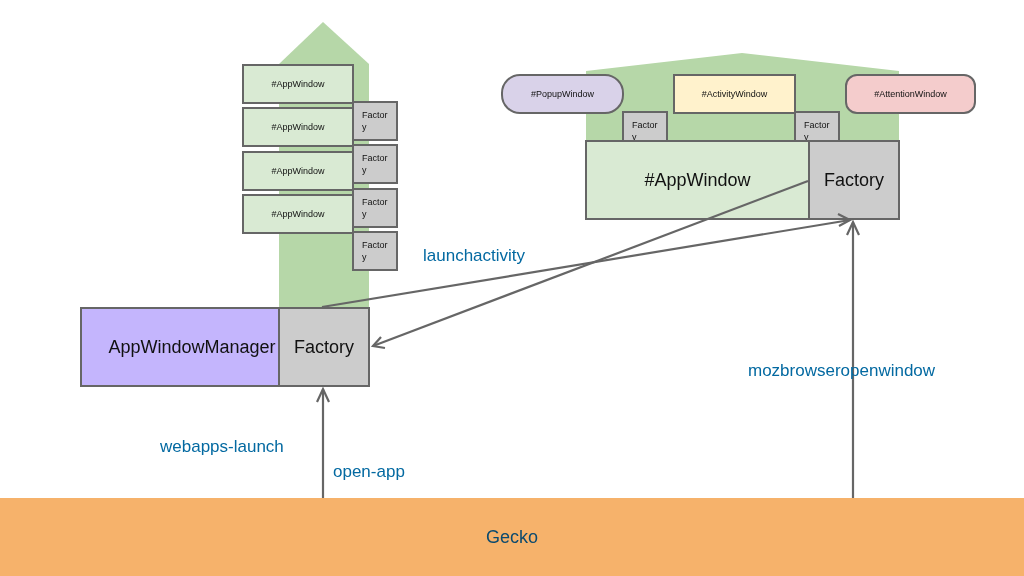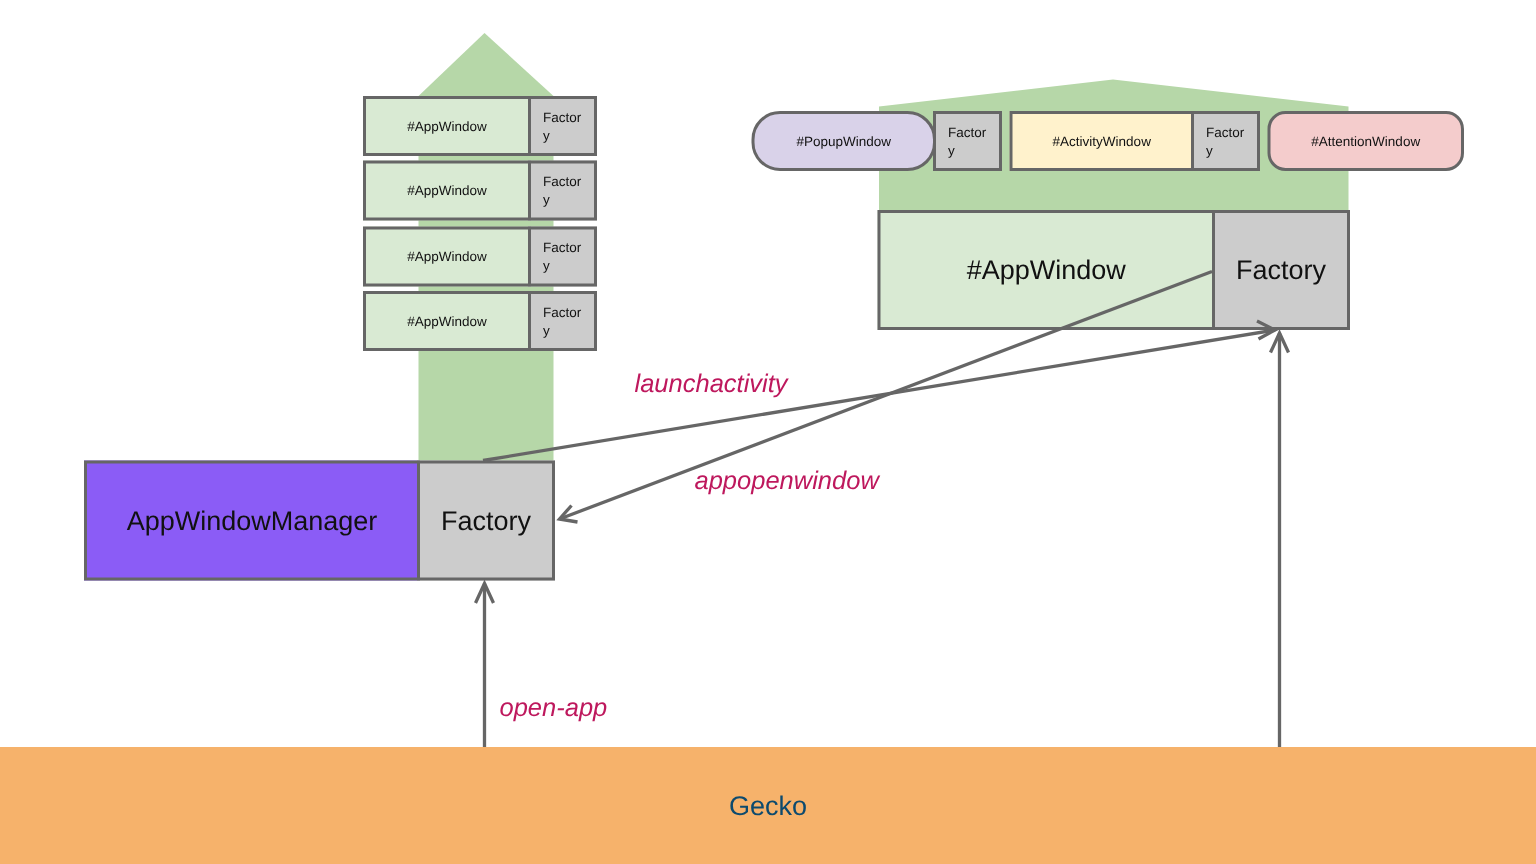--- a/index.html
+++ b/index.html
@@ -1,29 +1,29 @@
 <!DOCTYPE html>
 <html><head>
 <meta charset="utf-8">
 <style>
   html, body { margin: 0; padding: 0; background: #ffffff; }
   body { width: 1024px; height: 576px; position: relative; overflow: hidden;
          font-family: "Liberation Sans", sans-serif; }
   #stage { position: absolute; left: 0; top: 0; width: 912px; height: 576px; }
   .box { position: absolute; box-sizing: border-box; border: 2px solid #666666;
          display: flex; align-items: center; justify-content: center; color: #111; }
-  .lbl { position: absolute; color: #be185d; white-space: nowrap; font-style: italic; }
+  .lbl { position: absolute; color: #0369a1; white-space: nowrap; }
   .tiny { font-size: 9px; }
   .fact-tiny { font-size: 9px; align-items: flex-start; justify-content: flex-start;
-               padding: 6px 0 0 8px; line-height: 12px; white-space: pre-line; }
+               padding: 6px 0 0 8px; line-height: 12px; white-space: pre-line; margin-top: 37px; }
   .big { font-size: 18px; }
   .mid { font-size: 17px; }
   .green { background: #d9ead3; }
   .gray { background: #cccccc; }
-  .blue { background: #8b5cf6; }
+  .blue { background: #c4b5fd; margin-left: 24px; }
   .purple { background: #d9d2e9; border-radius: 19px; }
   .yellow { background: #fff2cc; }
   .pink { background: #f4cccc; }
   #gecko { position: absolute; left: 0; top: 498px; width: 1024px; height: 78px;
            background: #f6b26b; display: flex; align-items: center; justify-content: center;
            font-size: 18px; color: #0c4a6e; }
 </style>
 </head>
 <body>
 
@@ -99,16 +99,17 @@
       <line x1="808" y1="181" x2="373" y2="346"></line>
       <polyline points="381,337 373,346 385,348"></polyline>
       <line x1="853" y1="498" x2="853" y2="222"></line>
       <polyline points="847,235 853,222 859,235"></polyline>
       <line x1="323" y1="498" x2="323" y2="389"></line>
       <polyline points="317,402 323,389 329,402"></polyline>
     </g>
   </svg>
 
   <div class="lbl mid" style="left:423px;top:246px;">launchactivity</div>
-  <div class="lbl mid" style="left:463px;top:311px;">appopenwindow</div>
+  <div class="lbl mid" style="left:748px;top:361px;">mozbrowseropenwindow</div>
+  <div class="lbl mid" style="left:160px;top:437px;">webapps-launch</div>
   <div class="lbl mid" style="left:333px;top:462px;">open-app</div>
 
 </div>
 
 </body></html>

